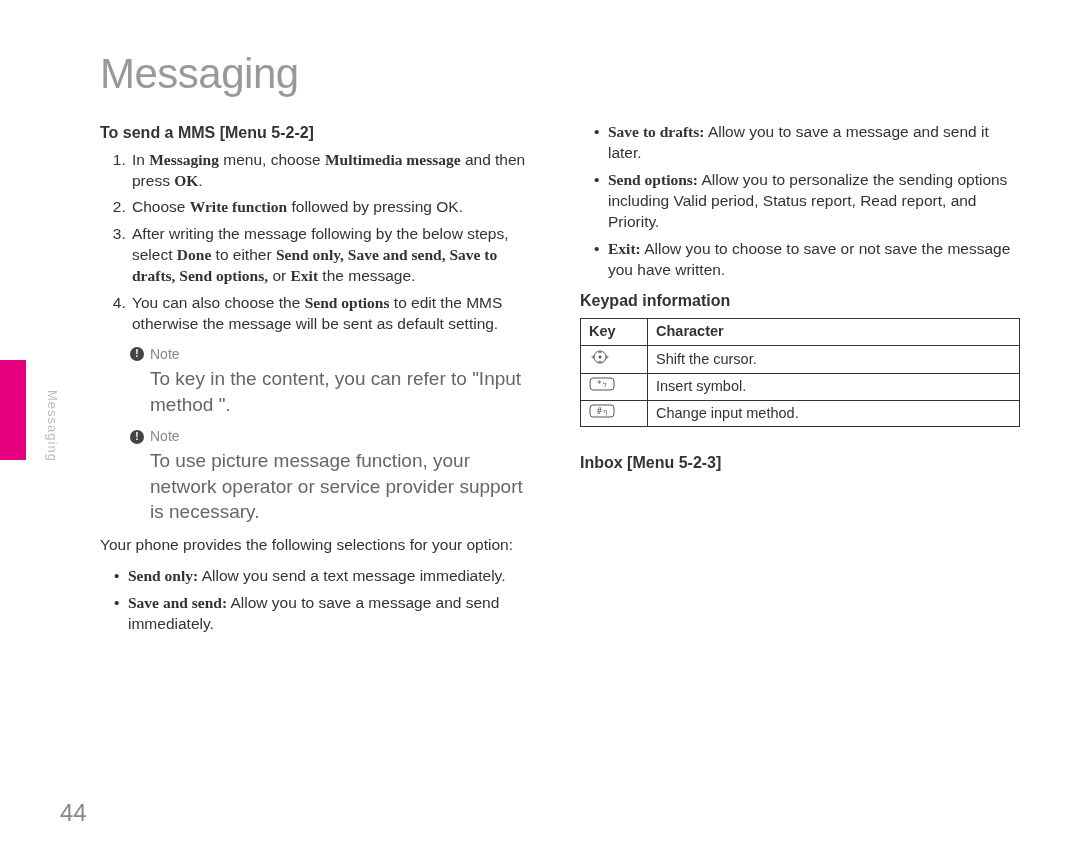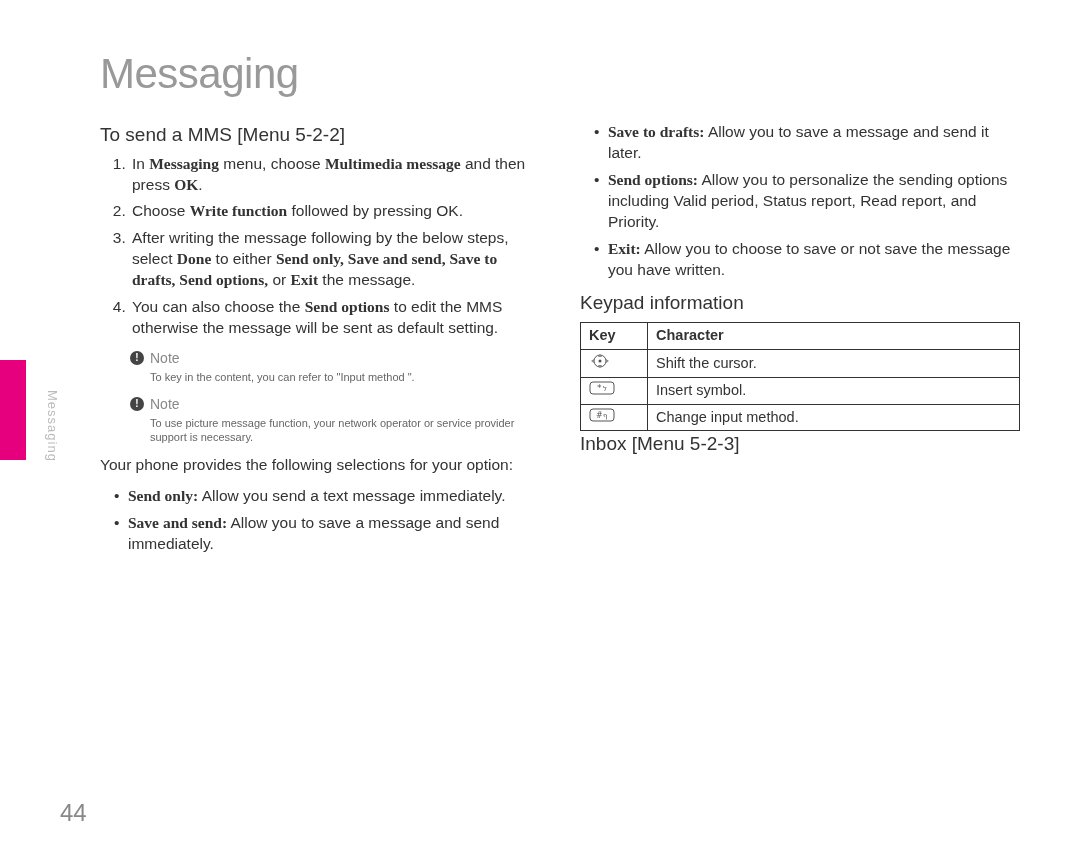--- a/index.html
+++ b/index.html
@@ -30,22 +30,22 @@
     display: flex;
     gap: 40px;
   }
   .col {
     flex: 1;
     font-size: 15.5px;
     line-height: 1.35;
     color: #333;
   }
   .col h3 {
-    font-size: 19px;
-    font-weight: normal;
+    font-size: 16px;
+    font-weight: bold;
     margin: 0 0 6px 0;
   }
   .col ol {
     margin: 0 0 10px 0;
     padding-left: 30px;
   }
   .col ol li {
     margin-bottom: 6px;
     padding-left: 2px;
   }
@@ -82,31 +82,31 @@
     width: 14px;
     height: 14px;
     border-radius: 50%;
     background: #444;
     color: #fff;
     font-size: 10px;
     font-weight: bold;
     line-height: 1;
   }
   .note-body {
-    font-size: 11px;
+    font-size: 19px;
     color: #666;
     margin-left: 20px;
   }
   .plain-para {
     margin: 10px 0;
   }
   .keypad-table {
     border-collapse: collapse;
     width: 100%;
-    margin: 6px 0 0 0;
+    margin: 6px 0 25px 0;
     font-size: 14.5px;
   }
   .keypad-table th, .keypad-table td {
     border: 1px solid #333;
     padding: 3px 8px;
     text-align: left;
     vertical-align: middle;
   }
   .keypad-table th {
     font-weight: bold;

